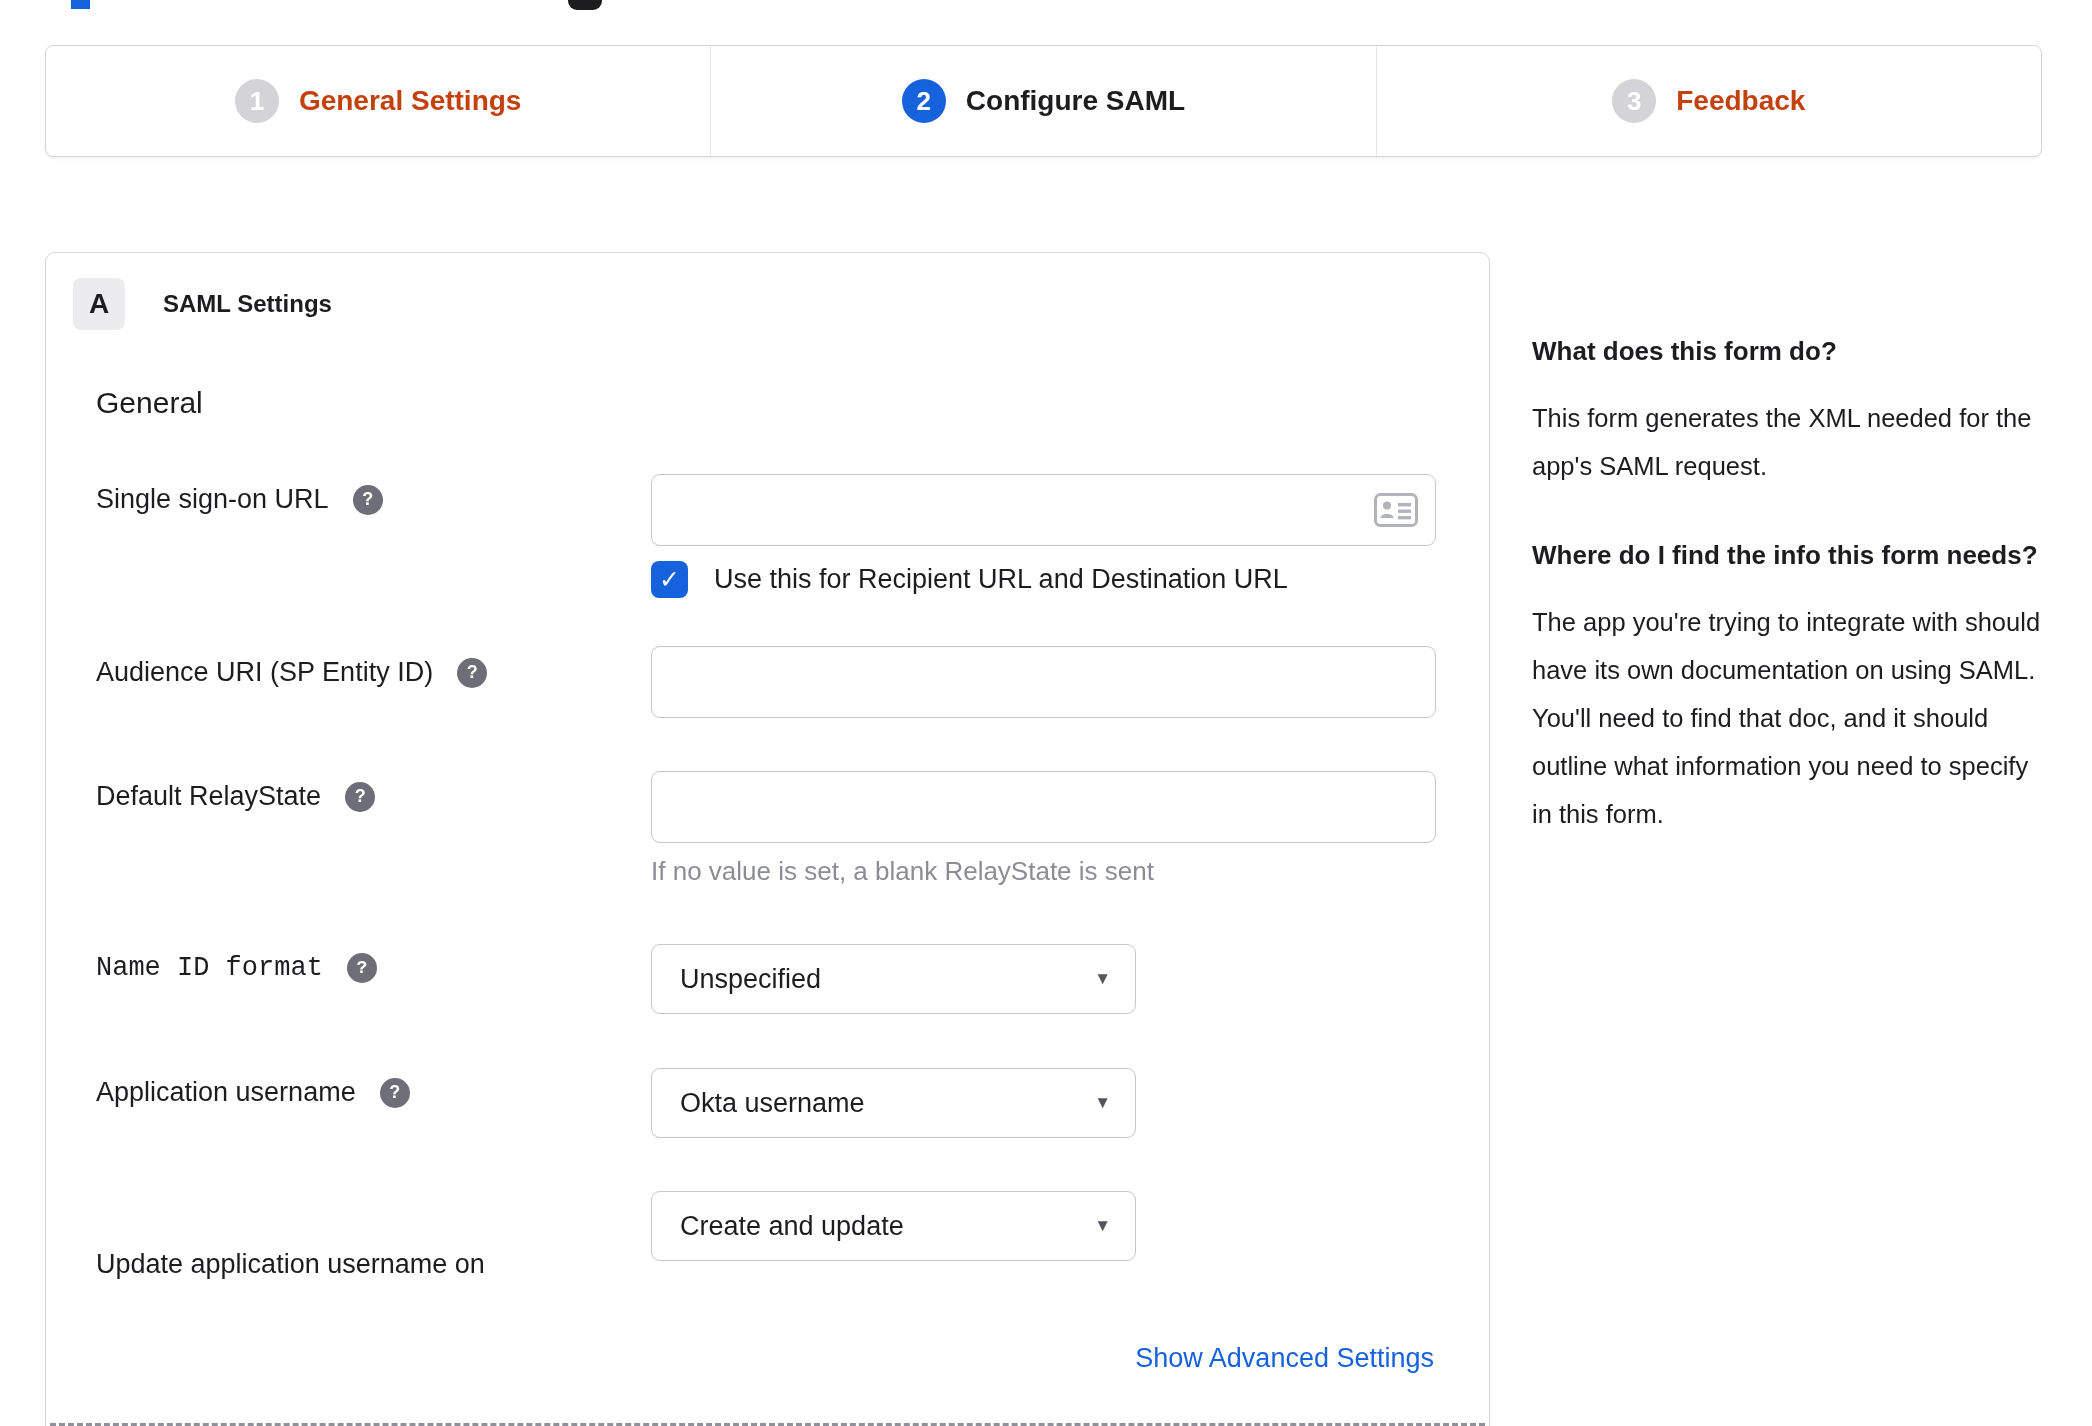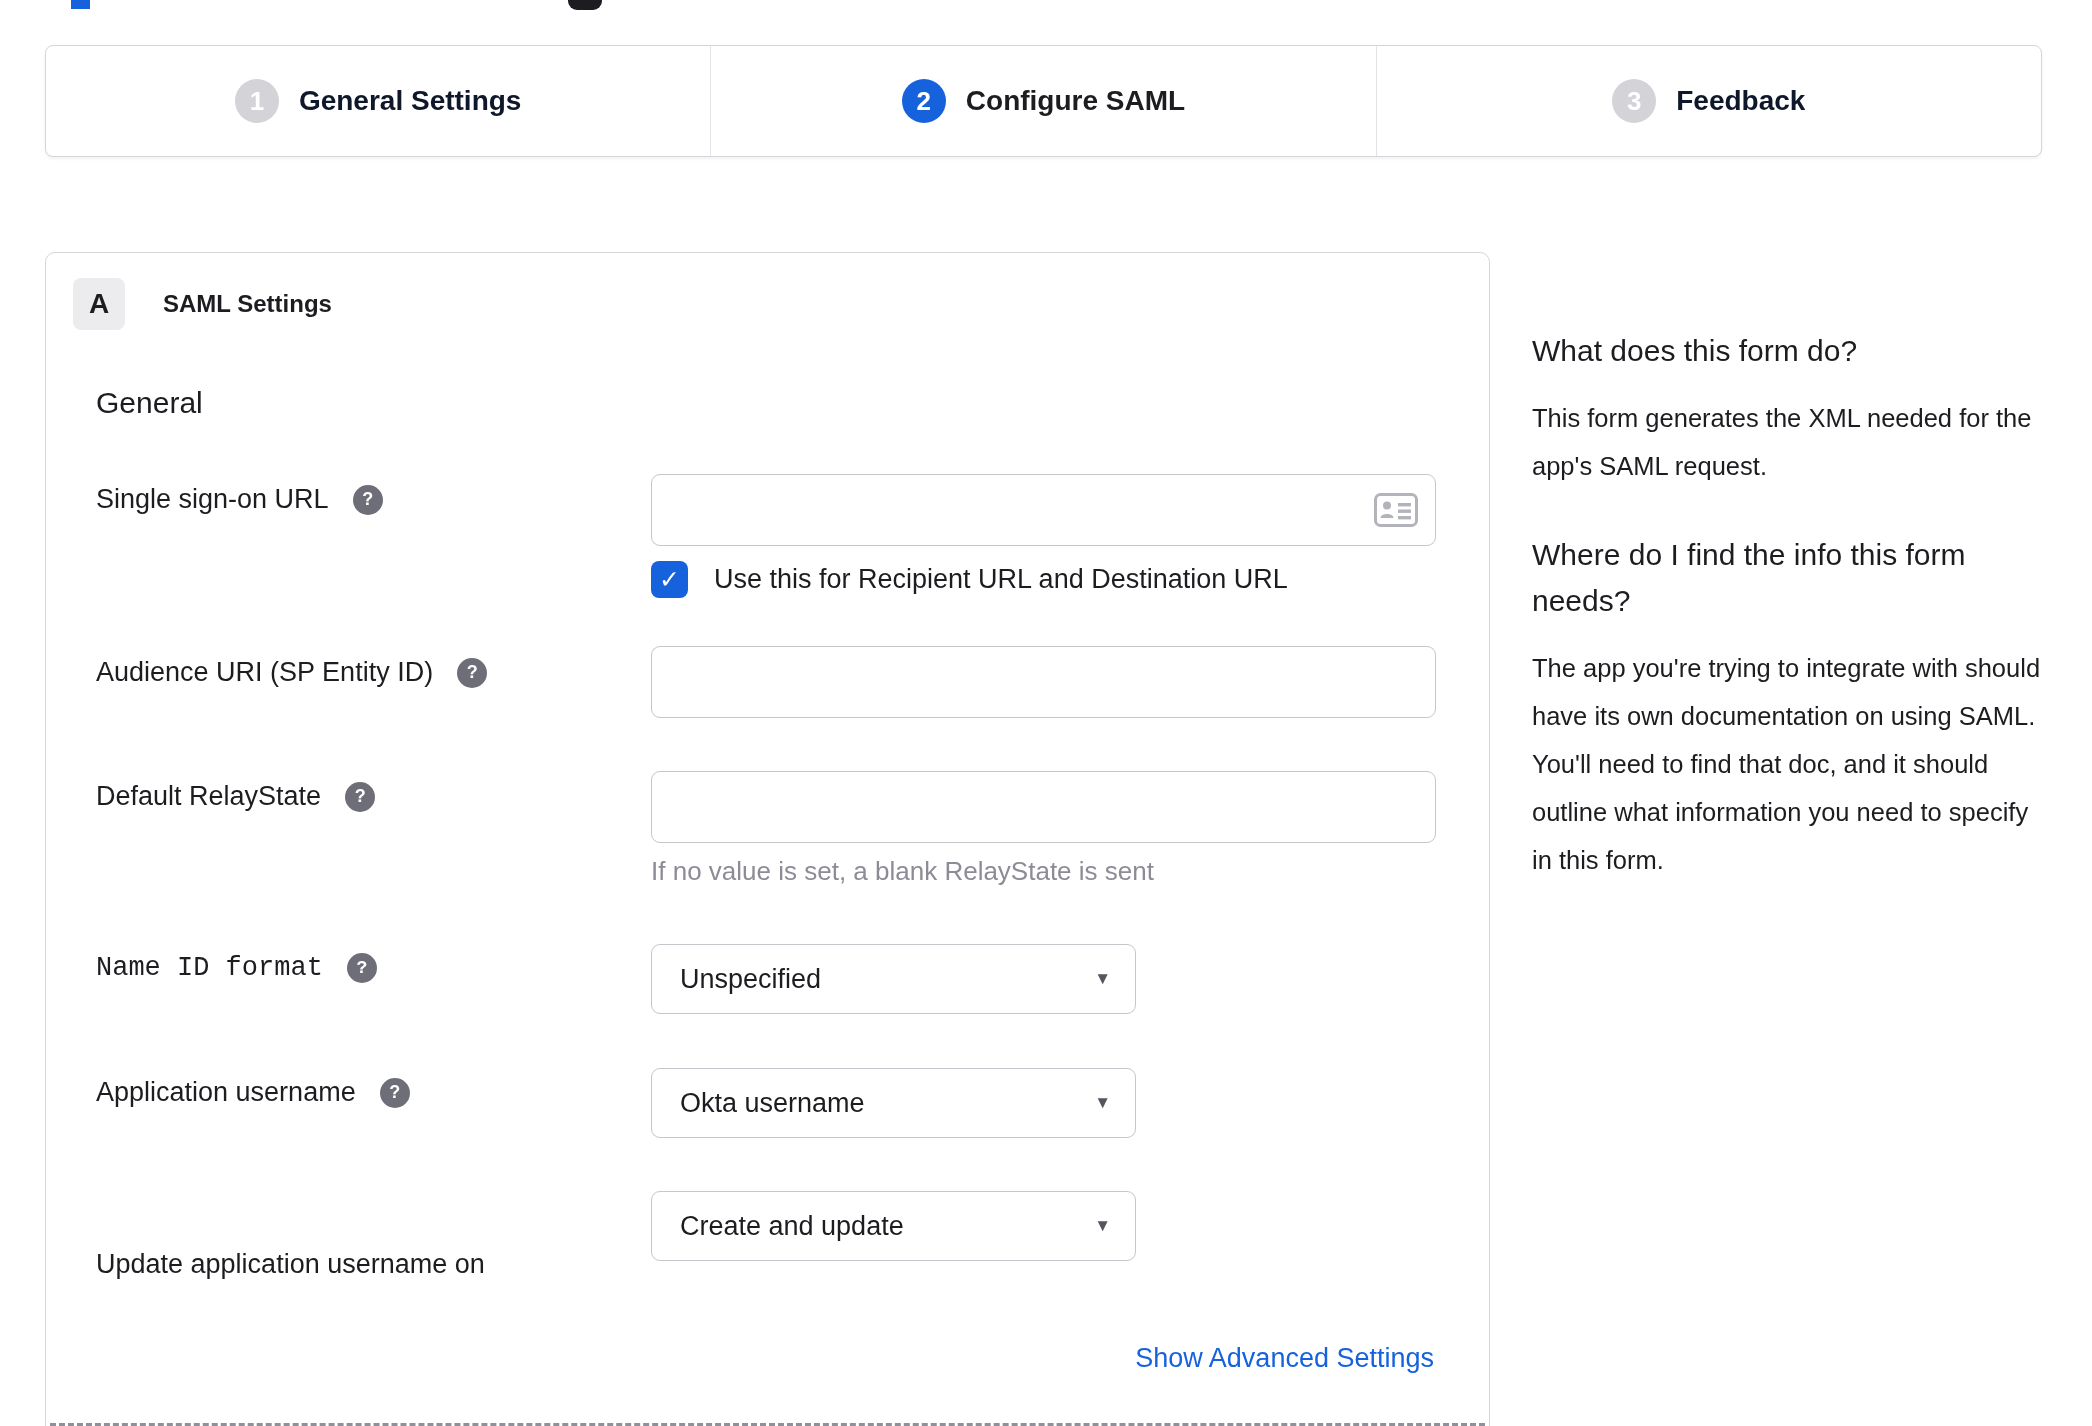--- a/index.html
+++ b/index.html
@@ -14,21 +14,21 @@
   
   .stepper { position:absolute; left:45px; top:45px; width:1997px; height:112px;
              display:flex; background:#fff; border:1px solid #d5d5da; border-radius:8px;
              box-shadow:0 2px 3px rgba(29,29,33,0.06); }
   .step { flex:1 1 0; display:flex; align-items:center; justify-content:center; gap:20px; }
   .step + .step { border-left:1px solid #e3e3e7; }
   .step-circle { width:44px; height:44px; border-radius:50%; display:flex; align-items:center;
                  justify-content:center; font-size:26px; font-weight:bold; color:#fff;
                  background:#d3d3d8; flex:0 0 auto; }
   .step.active .step-circle { background:#1662dd; }
-  .step-label { font-size:28px; font-weight:bold; color:#0f172a; }
+  .step-label { font-size:28px; font-weight:bold; color:#c2410c; }
   .step.active .step-label { color:#1d1d21; }
 
   
   .panel { position:absolute; left:45px; top:252px; width:1445px; height:1200px;
            background:#fff; border:1px solid #d5d5da; border-radius:10px; }
   .panel-header { position:absolute; left:27px; top:25px; display:flex; align-items:center; gap:38px; }
   .a-badge { width:52px; height:52px; background:#ececee; border-radius:8px; display:flex;
              align-items:center; justify-content:center; font-size:28px; font-weight:bold; color:#1d1d21; }
   .section-title { font-size:24px; font-weight:bold; }
   .group-heading { position:absolute; left:50px; top:133px; font-size:30px; font-weight:normal; }
@@ -57,21 +57,21 @@
             border:1px solid #c6c6cc; border-radius:9px; display:flex; align-items:center;
             padding:0 60px 0 28px; font-size:27px; cursor:pointer; }
   .select .caret { position:absolute; right:24px; font-size:17px; color:#55555d; }
 
   .advanced-link { position:absolute; right:55px; top:1090px; font-size:27px; font-weight:500;
                    color:#1662dd; text-decoration:none; cursor:pointer; }
   .dashed-divider { position:absolute; left:4px; right:4px; top:1170px; border-top:3px dashed #90909a; }
 
   
   .sidebar { position:absolute; left:1532px; top:328px; width:516px; }
-  .sb-heading { font-size:30px; font-weight:normal; line-height:46px; margin-bottom:20px; }
+  .sb-heading { font-size:26px; font-weight:bold; line-height:46px; margin-bottom:20px; }
   .sb-body { font-size:25.5px; line-height:48px; color:#1d1d21; margin-bottom:42px; }
 </style>
 </head>
 <body>
 
 <div class="frag-blue"></div>
 <div class="frag-dark"></div>
 
 <div class="stepper">
   <div class="step">

